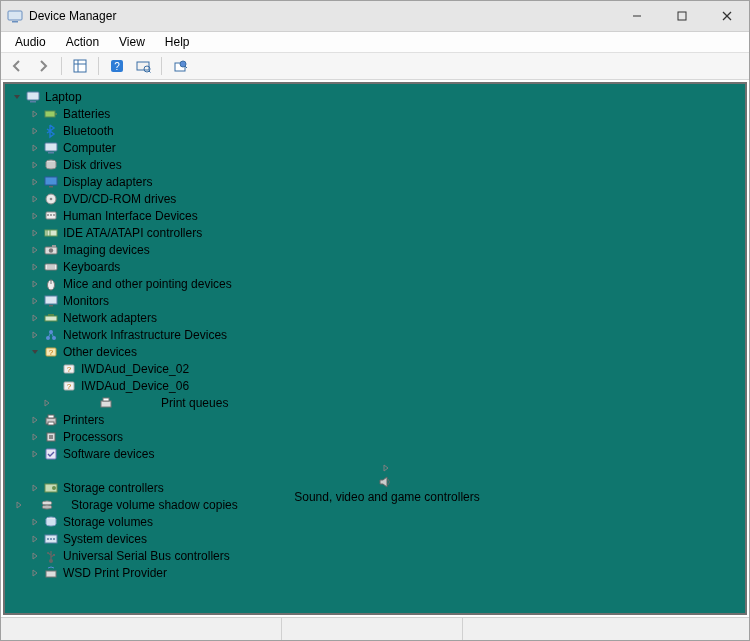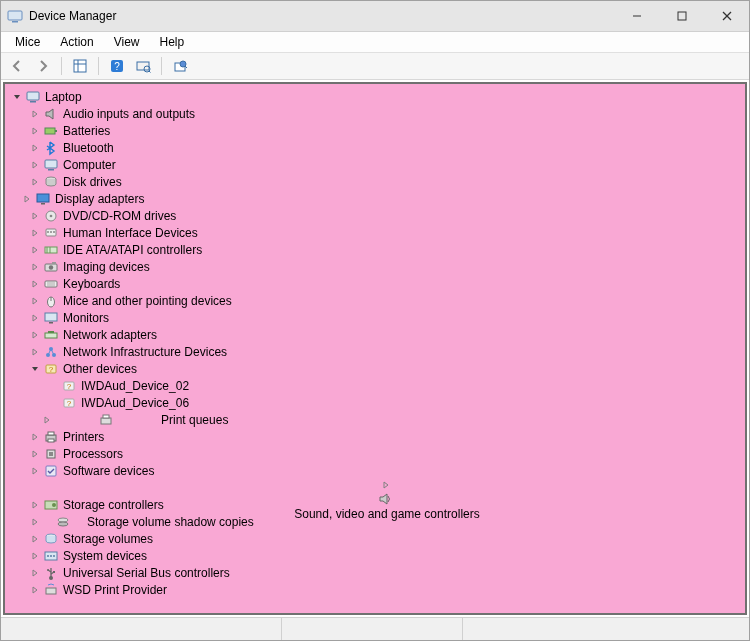--- a/index.html
+++ b/index.html
@@ -96,21 +96,21 @@
     height: 18px;
     background: #d0d0d0;
     margin: 0 4px;
   }
   
   .content {
     flex: 1;
     border: 2px solid #707070;
     margin: 2px;
     overflow: auto;
-    background: #f9a8d4;
+    background: #0f766e;
     position: relative;
   }
   .tree {
     padding: 4px 0 4px 0;
   }
   .node-row {
     display: flex;
     align-items: center;
     height: 17px;
     white-space: nowrap;
@@ -179,21 +179,21 @@
       <div class="winbtn">
         <svg viewBox="0 0 10 10">
             <line x1="1" y1="1" x2="9" y2="9" stroke="#333" stroke-width="1.2"></line>
             <line x1="9" y1="1" x2="1" y2="9" stroke="#333" stroke-width="1.2"></line>
           </svg>
       </div>
     </div>
   </div>
 
   <div class="menubar">
-    <div class="menu-item">Mice</div>
+    <div class="menu-item">Audio</div>
     <div class="menu-item">Action</div>
     <div class="menu-item">View</div>
     <div class="menu-item">Help</div>
   </div>
 
   <div class="toolbar">
     <div class="tbtn">
       <svg viewBox="0 0 16 16">
           <path d="M10 3 L5 8 L10 13" fill="none" stroke="#888" stroke-width="2"></path>
         </svg>
@@ -252,33 +252,20 @@
           <span class="node-label">Laptop</span>
         </div>
         <div class="node-row" style="padding-left: 24px;">
           <span class="expander">
             <svg viewBox="0 0 8 8">
               <path d="M2 1 L6 4 L2 7 Z" fill="none" stroke="#808080" stroke-width="1"></path>
             </svg>
           </span>
           <span class="node-icon">
             <svg viewBox="0 0 16 16">
-              <path d="M3 6 h3 l4 -3 v10 l-4 -3 h-3 z" fill="#bbb" stroke="#666"></path>
-            </svg>
-          </span>
-          <span class="node-label">Audio inputs and outputs</span>
-        </div>
-        <div class="node-row" style="padding-left: 24px;">
-          <span class="expander">
-            <svg viewBox="0 0 8 8">
-              <path d="M2 1 L6 4 L2 7 Z" fill="none" stroke="#808080" stroke-width="1"></path>
-            </svg>
-          </span>
-          <span class="node-icon">
-            <svg viewBox="0 0 16 16">
               <rect x="2" y="5" width="10" height="6" fill="#9c6" stroke="#585"></rect>
               <rect x="12" y="7" width="2" height="2" fill="#585"></rect>
             </svg>
           </span>
           <span class="node-label">Batteries</span>
         </div>
         <div class="node-row" style="padding-left: 24px; text-align: center;">
           <span class="expander">
             <svg viewBox="0 0 8 8">
               <path d="M2 1 L6 4 L2 7 Z" fill="none" stroke="#808080" stroke-width="1"></path>
@@ -312,21 +299,21 @@
             </svg>
           </span>
           <span class="node-icon">
             <svg viewBox="0 0 16 16">
               <ellipse cx="8" cy="5" rx="5" ry="2" fill="#ddd" stroke="#888"></ellipse>
               <path d="M3 5 v5 a5 2 0 0 0 10 0 v-5" fill="#ccc" stroke="#888"></path>
             </svg>
           </span>
           <span class="node-label">Disk drives</span>
         </div>
-        <div class="node-row" style="padding-left: 16px;">
+        <div class="node-row" style="padding-left: 24px;">
           <span class="expander">
             <svg viewBox="0 0 8 8">
               <path d="M2 1 L6 4 L2 7 Z" fill="none" stroke="#808080" stroke-width="1"></path>
             </svg>
           </span>
           <span class="node-icon">
             <svg viewBox="0 0 16 16">
               <rect x="2" y="3" width="12" height="8" fill="#4a90d9" stroke="#2a5a99"></rect>
               <rect x="6" y="12" width="4" height="1.5" fill="#666"></rect>
             </svg>
@@ -578,21 +565,21 @@
             </svg>
           </span>
           <span class="node-icon">
             <svg viewBox="0 0 16 16">
               <rect x="2" y="4" width="12" height="8" fill="#c8dcb8" stroke="#6a9050"></rect>
               <circle cx="11" cy="8" r="2" fill="#6a9050"></circle>
             </svg>
           </span>
           <span class="node-label">Storage controllers</span>
         </div>
-        <div class="node-row" style="padding-left: 24px; gap: 12px;">
+        <div class="node-row" style="padding-left: 8px; gap: 12px;">
           <span class="expander">
             <svg viewBox="0 0 8 8">
               <path d="M2 1 L6 4 L2 7 Z" fill="none" stroke="#808080" stroke-width="1"></path>
             </svg>
           </span>
           <span class="node-icon">
             <svg viewBox="0 0 16 16">
               <ellipse cx="8" cy="6" rx="5" ry="2" fill="#ddd" stroke="#888"></ellipse>
               <ellipse cx="8" cy="10" rx="5" ry="2" fill="#bbb" stroke="#777"></ellipse>
             </svg>

